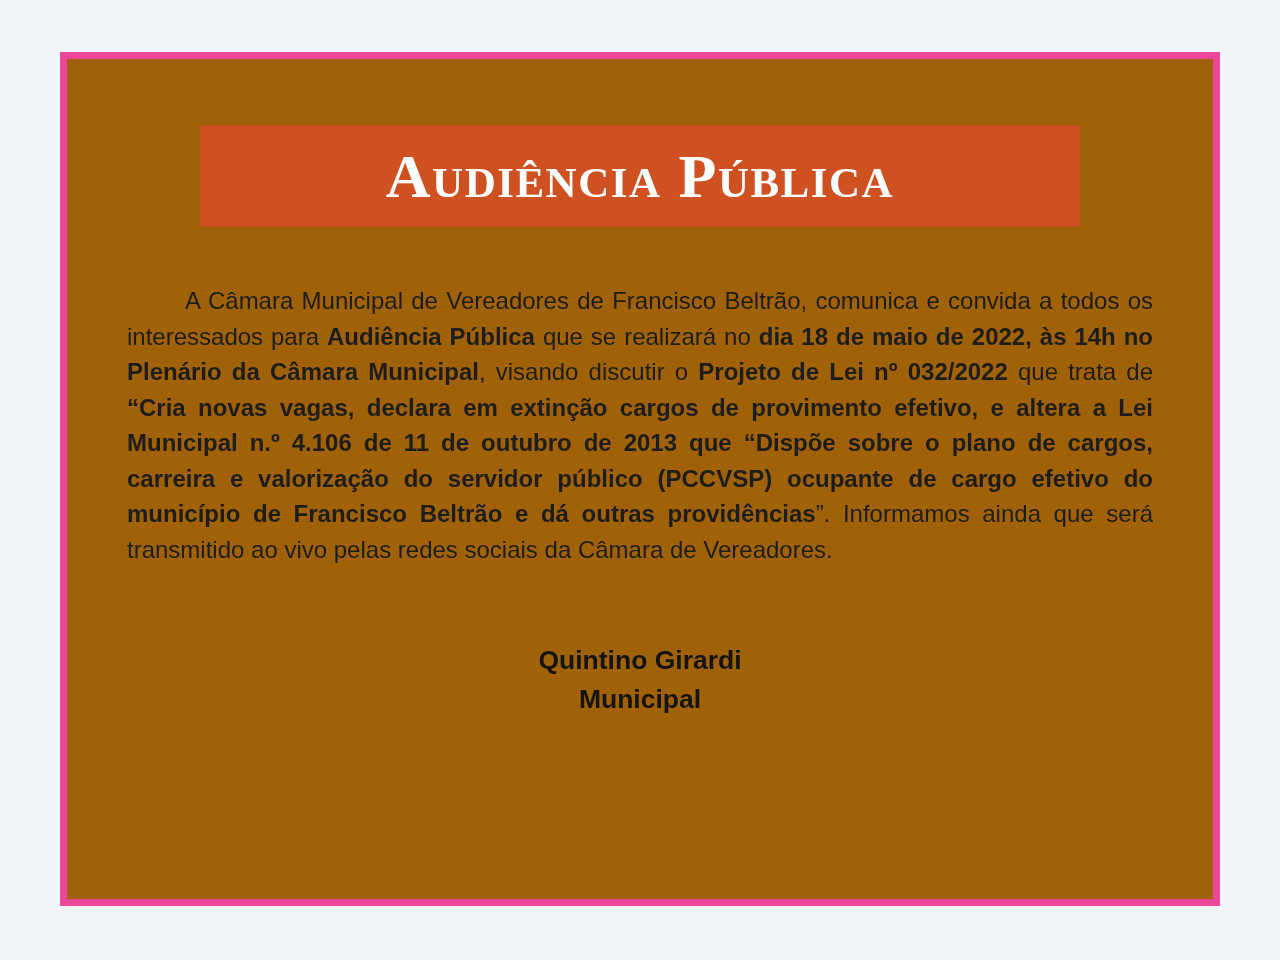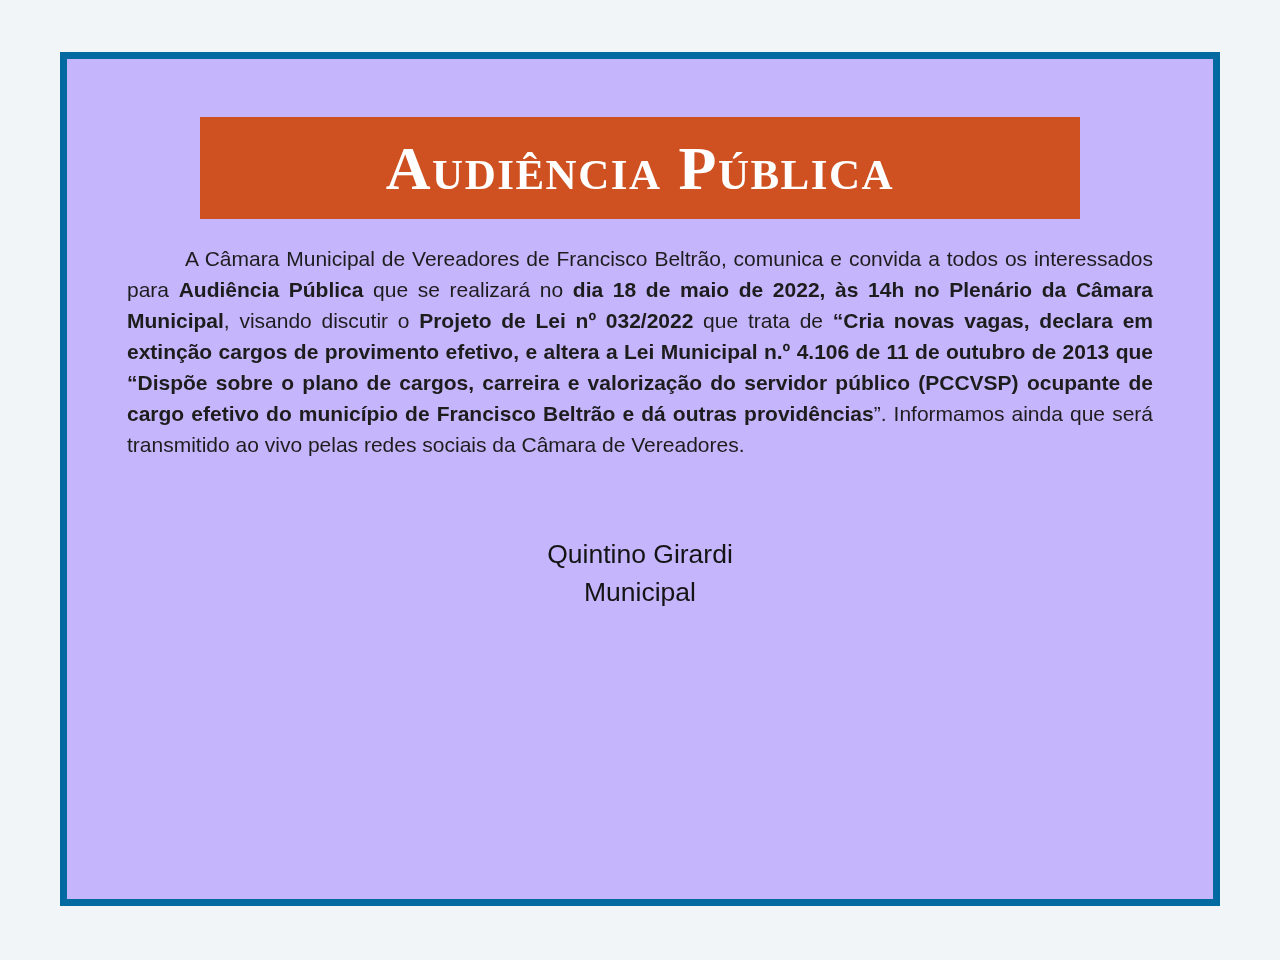--- a/index.html
+++ b/index.html
@@ -17,23 +17,23 @@
     box-sizing: border-box;
     width: 1280px;
     height: 960px;
     background: #f2f5f7;
     padding: 52px 60px 54px 60px;
   }
   .frame {
     box-sizing: border-box;
     width: 100%;
     height: 100%;
-    border: 7px solid #0369a1;
-    background: #c4b5fd;
-    padding: 0;
+    border: 7px solid #ec4899;
+    background: #a16207;
+    padding: 8px;
     position: relative;
   }
   .title-banner {
     box-sizing: border-box;
     margin: 58px auto 0 auto;
     width: 880px;
     height: 102px;
     background: #cf5020;
     display: flex;
     align-items: center;
@@ -49,40 +49,40 @@
     line-height: 1;
     white-space: nowrap;
   }
   
   .title-banner h1 {
     font-variant: small-caps;
     font-size: 62px;
   }
   .body-text {
     box-sizing: border-box;
-    margin: 24px auto 0 auto;
+    margin: 56px auto 0 auto;
     width: 1026px;
-    font-size: 21px;
+    font-size: 24px;
     line-height: 1.48;
     color: #1d1d1d;
     text-align: justify;
     text-justify: inter-word;
   }
   .body-text .indent {
     display: inline-block;
     width: 58px;
   }
   .body-text b {
     font-weight: 700;
   }
   .signature {
     margin: 74px auto 8px auto;
     text-align: center;
     font-size: 26.5px;
-    font-weight: 400;
+    font-weight: 700;
     line-height: 1.45;
     color: #141414;
   }
   .signature div {
     white-space: nowrap;
   }
 </style>
 </head>
 <body>
 

